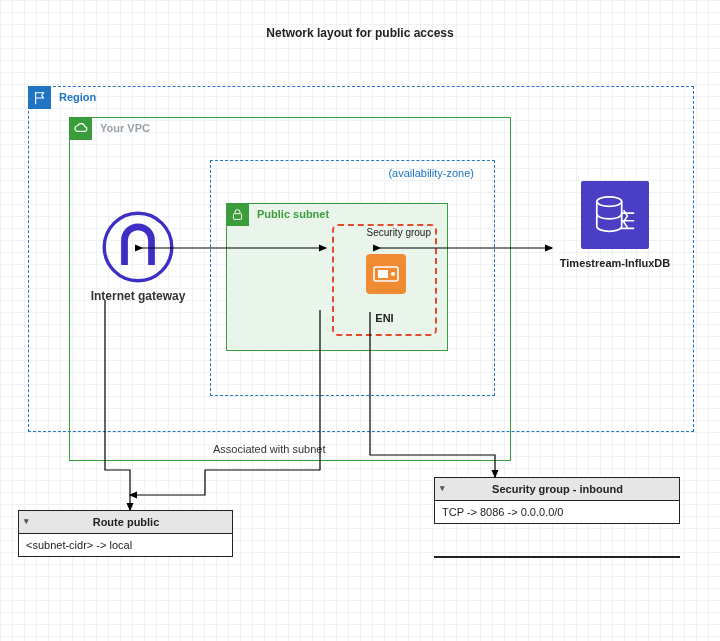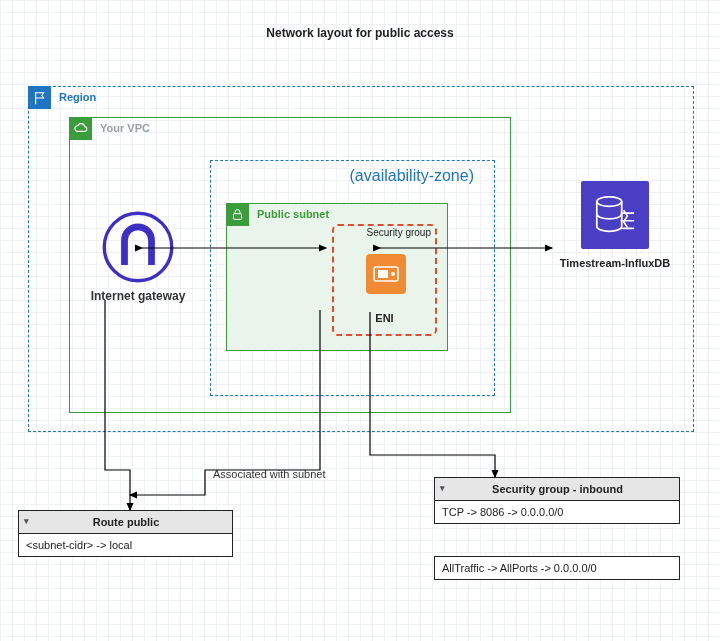--- a/index.html
+++ b/index.html
@@ -38,37 +38,37 @@
     display: flex; align-items: center; justify-content: center;
   }
   .region .badge { background: #2074c4; color: #fff; }
   .region-label {
     position: absolute; left: 30px; top: 4px;
     color: #2074c4; font-weight: bold; font-size: 11px;
   }
   .vpc {
     position: absolute;
     left: 40px; top: 30px;
-    width: 442px; height: 296px;
+    width: 442px; height: 344px;
     border: 1px solid #3b9c3b;
   }
   .vpc .badge { background: #3b9c3b; color: #fff; }
   .vpc-label {
     position: absolute; left: 30px; top: 4px;
     color: #9aa0a6; font-weight: bold; font-size: 11px;
   }
   .az {
     position: absolute;
     left: 140px; top: 42px;
     width: 285px; height: 236px;
     border: 1px dashed #2074c4;
   }
   .az-label {
     position: absolute; right: 20px; top: 6px;
-    color: #2074c4; font-size: 16px;
+    color: #2074c4; font-size: 11px;
   }
   .subnet {
     position: absolute;
     left: 15px; top: 42px;
     width: 222px; height: 148px;
     background: #e9f4ea;
     border: 1px solid #3b9c3b;
     padding-left: 33px;
   }
   .subnet .badge { background: #3b9c3b; color:#fff; }
@@ -226,24 +226,23 @@
   <div class="tbl-header">Route public</div>
   <div class="tbl-row">&lt;subnet-cidr&gt; -&gt; local</div>
 </div>
 
 <div id="sgi" class="tbl">
   <div class="tbl-header">Security group - inbound</div>
   <div class="tbl-row">TCP -&gt; 8086 -&gt; 0.0.0.0/0</div>
 </div>
 
 <div id="sgo" class="tbl">
-  <div class="tbl-row">AllTraffic -&gt; AllPorts -&gt; 0.0.0.0/0</div>
-</div>
-
-<div class="anno" style="left:213px; top:468px;">Associated with subnet</div>
+</div>
+
+<div class="anno" style="left:213px; top:443px;">Associated with subnet</div>
 
 <svg class="arrow" style="left:0;top:0;" width="720" height="641">
   <defs>
     <marker id="ah" markerWidth="8" markerHeight="8" refX="6" refY="3" orient="auto">
       <path d="M0,0 L7,3 L0,6 z" fill="#000"></path>
     </marker>
   </defs>
 
   <line x1="142" y1="248" x2="326" y2="248" stroke="#000" stroke-width="1.2" marker-start="url(#ah)" marker-end="url(#ah)"></line>
 

